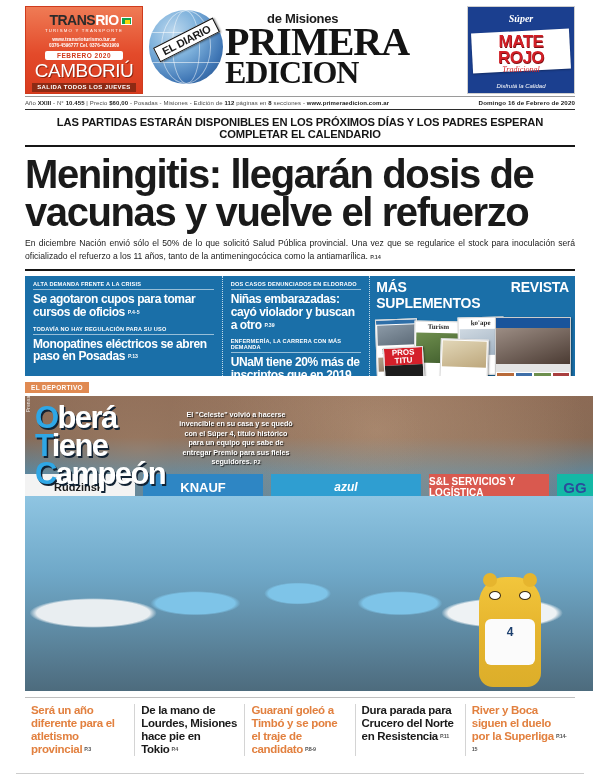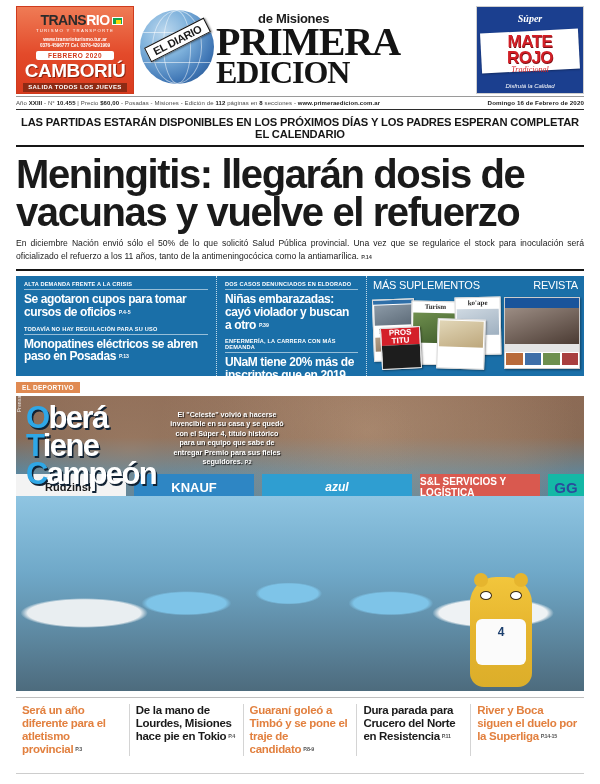--- a/index.html
+++ b/index.html
@@ -6,21 +6,21 @@
   body {
     width: 600px; height: 784px;
     background: #c9c9c9;
     font-family: "Liberation Sans", sans-serif;
     overflow: hidden;
   }
   .page {
     position: relative;
     width: 600px; height: 784px;
     background: #ffffff;
-    padding: 0 16px;
+    padding: 0 25px;
   }
 
   
   .topstrip {
     position: relative;
     height: 96px;
     display: flex;
     align-items: flex-start;
     padding-top: 6px;
   }
@@ -54,21 +54,21 @@
     text-align: center; font-size: 4.6px; color: #ffffff;
     font-weight: bold; margin-top: 1px;
   }
   .tr-month {
     margin: 3px auto 0; width: 78px; text-align: center;
     background: #ffffff; color: #d23a1c;
     font-size: 6.5px; font-weight: bold; letter-spacing: .5px;
     border-radius: 2px; padding: 1px 0;
   }
   .tr-dest {
-    text-align: center; font-size: 19px; font-weight: bold;
+    text-align: center; font-size: 19px; font-weight: normal;
     color: #ffffff; letter-spacing: -0.5px; line-height: 1.05;
     margin-top: 1px;
     text-shadow: 1px 1px 0 #8c2410;
   }
   .tr-salida {
     margin: 2px auto 0; width: 104px; text-align: center;
     background: #8d2a14; color: #ffffff;
     font-size: 6px; font-weight: bold; letter-spacing: .4px;
     padding: 1.5px 0;
   }
@@ -269,21 +269,21 @@
     flex: 1 1 auto;
     background: #1a6fa8;
     border-left: 1px dotted rgba(255,255,255,.75);
     position: relative; overflow: hidden;
   }
   .supl-heads {
     display: flex; justify-content: space-between;
     padding: 3px 6px 2px;
   }
   .supl-heads span {
-    font-size: 11px; font-weight: normal; color: #ffffff;
+    font-size: 14px; font-weight: bold; color: #ffffff;
     letter-spacing: -0.2px;
   }
   .supl-body { position: relative; height: 78px; padding: 0 4px; }
   .mag {
     position: absolute; background: #ffffff;
     border: 1px solid #d8d8d8;
     box-shadow: 1px 1px 2px rgba(0,0,0,.4);
     overflow: hidden;
   }
   .mag .mbar { height: 4px; background: #2f6fa8; }

